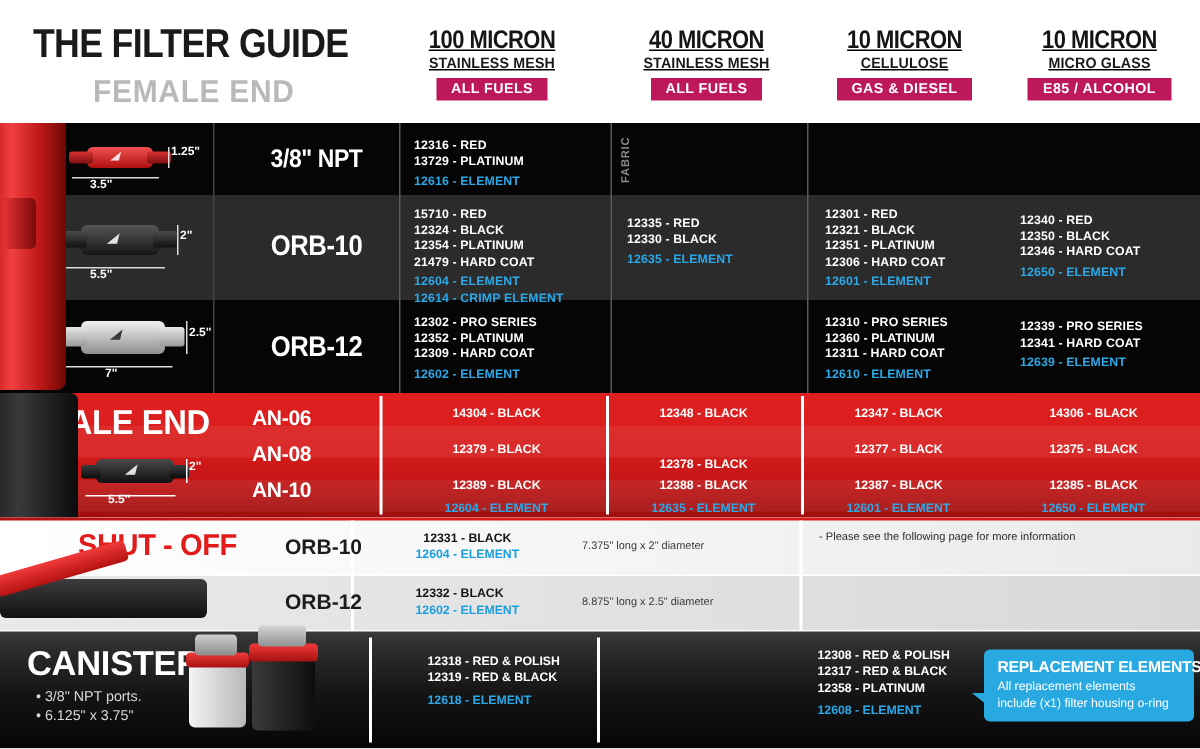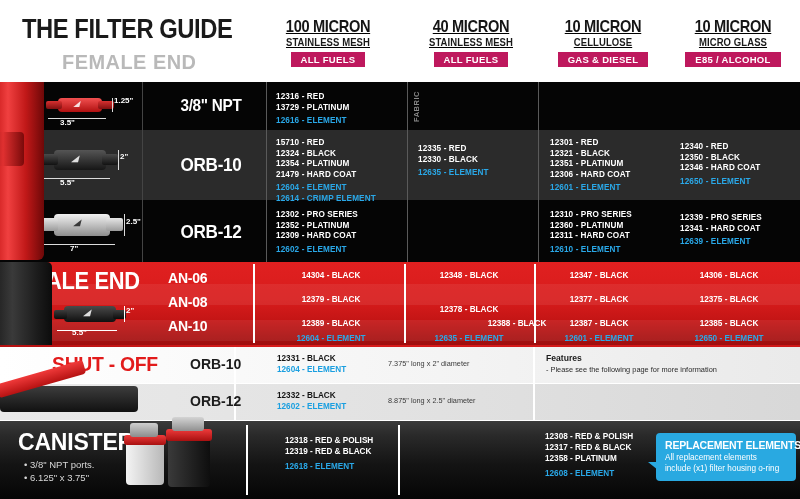--- a/index.html
+++ b/index.html
@@ -401,21 +401,21 @@
     <div class="vdiv-red" style="left:404px;"></div>
     <div class="vdiv-red" style="left:534px;"></div>
 
     <div class="rcell" style="left:266px;top:9px;">14304 - BLACK</div>
     <div class="rcell" style="left:266px;top:33px;">12379 - BLACK</div>
     <div class="rcell" style="left:266px;top:57px;">12389 - BLACK</div>
     <div class="rcell el" style="left:266px;top:72px;">12604 - ELEMENT</div>
 
     <div class="rcell" style="left:404px;top:9px;">12348 - BLACK</div>
     <div class="rcell" style="left:404px;top:23px;margin-top:20px;">12378 - BLACK</div>
-    <div class="rcell" style="left:404px;top:57px;margin-left:48px;">12388 - BLACK</div>
+    <div class="rcell" style="left:404px;top:57px;">12388 - BLACK</div>
     <div class="rcell el" style="left:404px;top:72px;">12635 - ELEMENT</div>
 
     <div class="rcell" style="left:534px;top:9px;">12347 - BLACK</div>
     <div class="rcell" style="left:534px;top:33px;">12377 - BLACK</div>
     <div class="rcell" style="left:534px;top:57px;">12387 - BLACK</div>
     <div class="rcell el" style="left:534px;top:72px;">12601 - ELEMENT</div>
 
     <div class="rcell" style="left:664px;top:9px;">14306 - BLACK</div>
     <div class="rcell" style="left:664px;top:33px;">12375 - BLACK</div>
     <div class="rcell" style="left:664px;top:57px;">12385 - BLACK</div>
@@ -428,35 +428,34 @@
     <div class="red-strip"></div>
     <div class="shut-rowbg shut-r1"></div>
     <div class="shut-rowbg shut-r2"></div>
 
     <div class="shut-vdiv" style="left:234px;top:2px;height:73px;"></div>
     <div class="shut-vdiv" style="left:533px;top:2px;height:73px;"></div>
 
     <div class="shutoff-title">SHUT - OFF</div>
 
     <div class="shut-label" style="top:11px;">ORB-10</div>
-    <div class="shut-codes" style="top:9px;">
+    <div class="shut-codes" style="top:9px;text-align:center;">
       <div>12331 - BLACK</div>
       <div class="el">12604 - ELEMENT</div>
     </div>
     <div class="shut-dim" style="top:14px;">7.375" long x 2" diameter</div>
 
     <div class="shut-label" style="top:48px;">ORB-12</div>
     <div class="shut-codes" style="top:46px;">
       <div>12332 - BLACK</div>
       <div class="el">12602 - ELEMENT</div>
     </div>
     <div class="shut-dim" style="top:51px;">8.875" long x 2.5" diameter</div>
 
     <div class="features">
-      <div class="f-title">Features</div>
       <div class="f-line">- Please see the following page for more information</div>
     </div>
   </div>
 
   <div class="shutbody"></div>
   <div class="redvalve"></div>
 
   <div id="canister-section">
     <div class="can-title">CANISTER</div>
     <div class="can-bullets">

